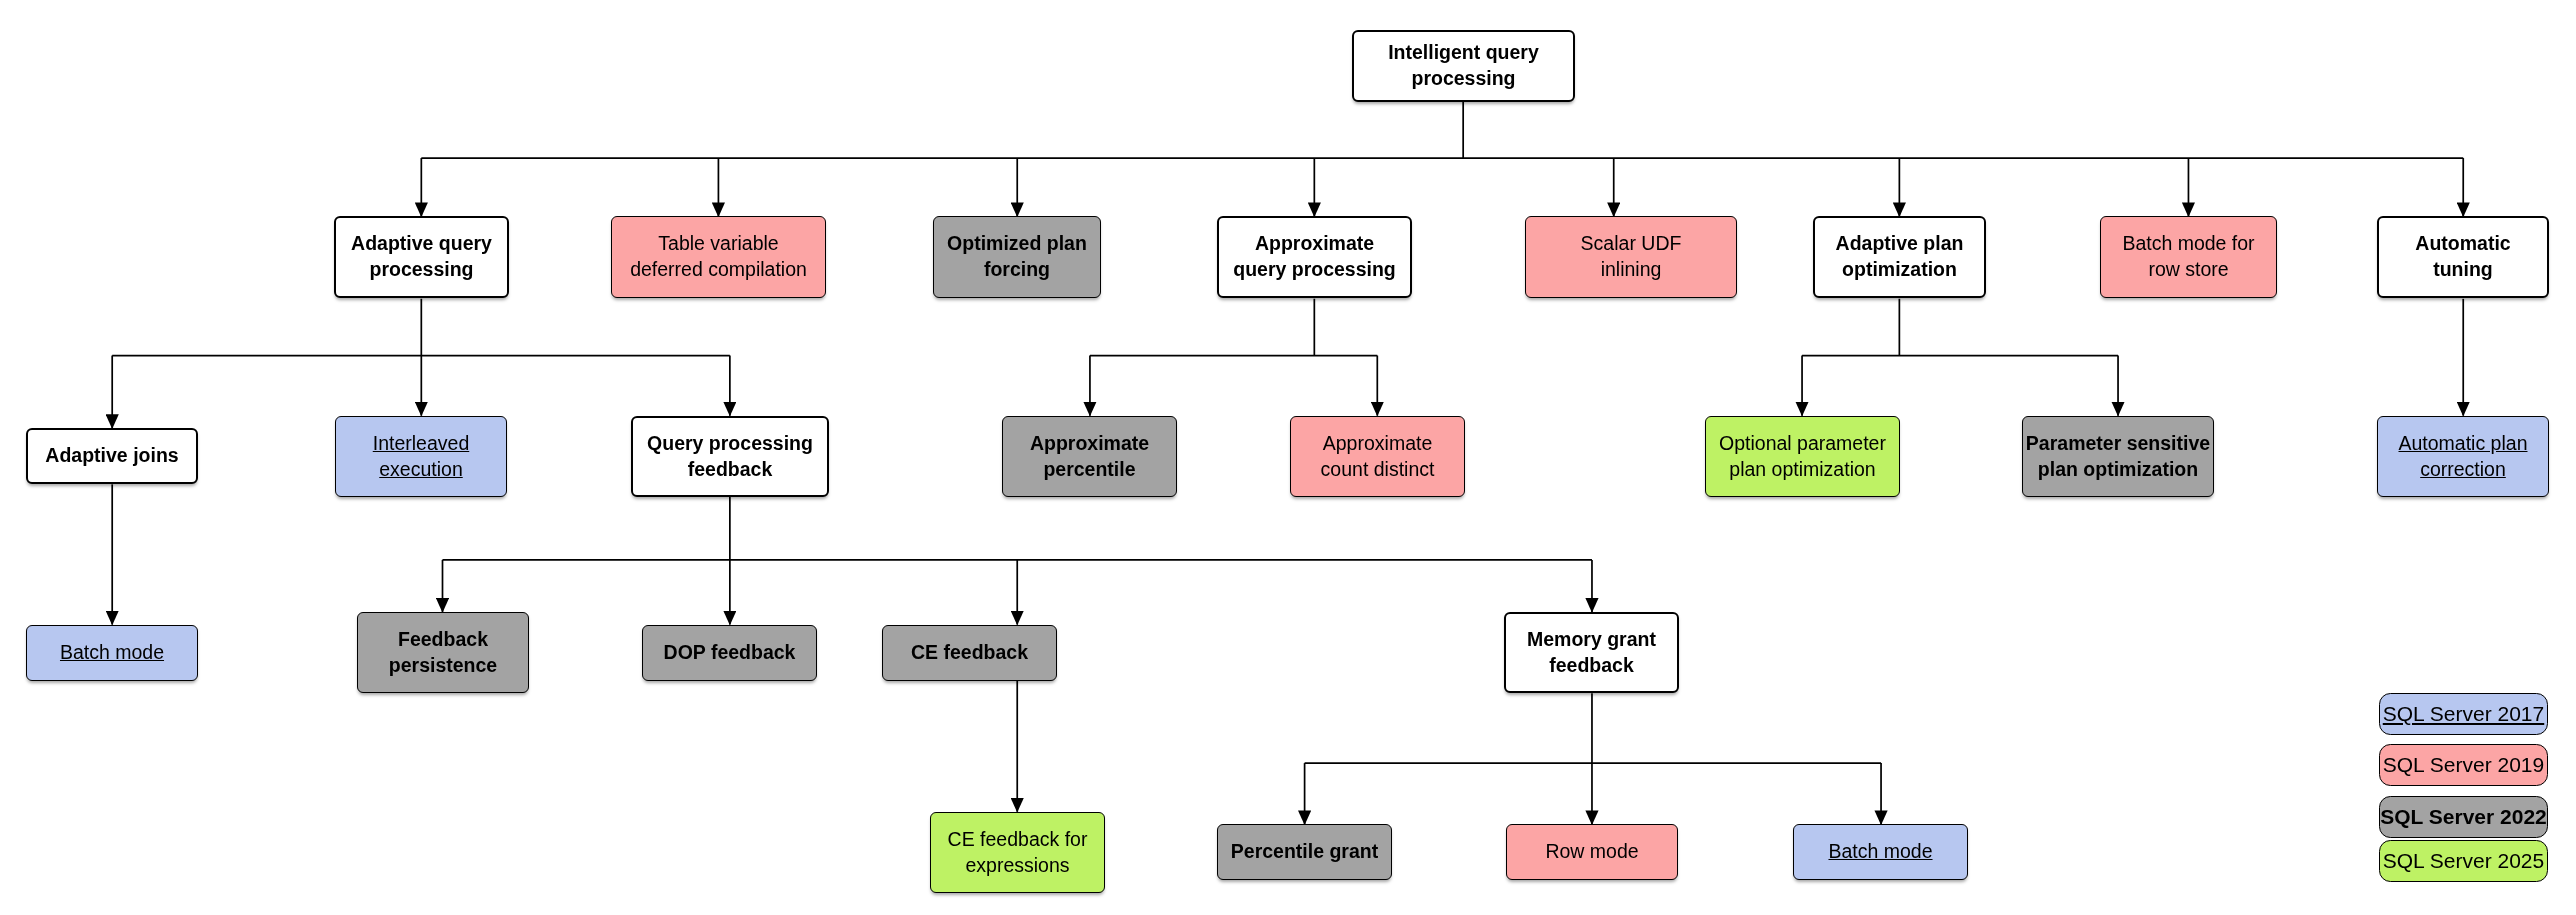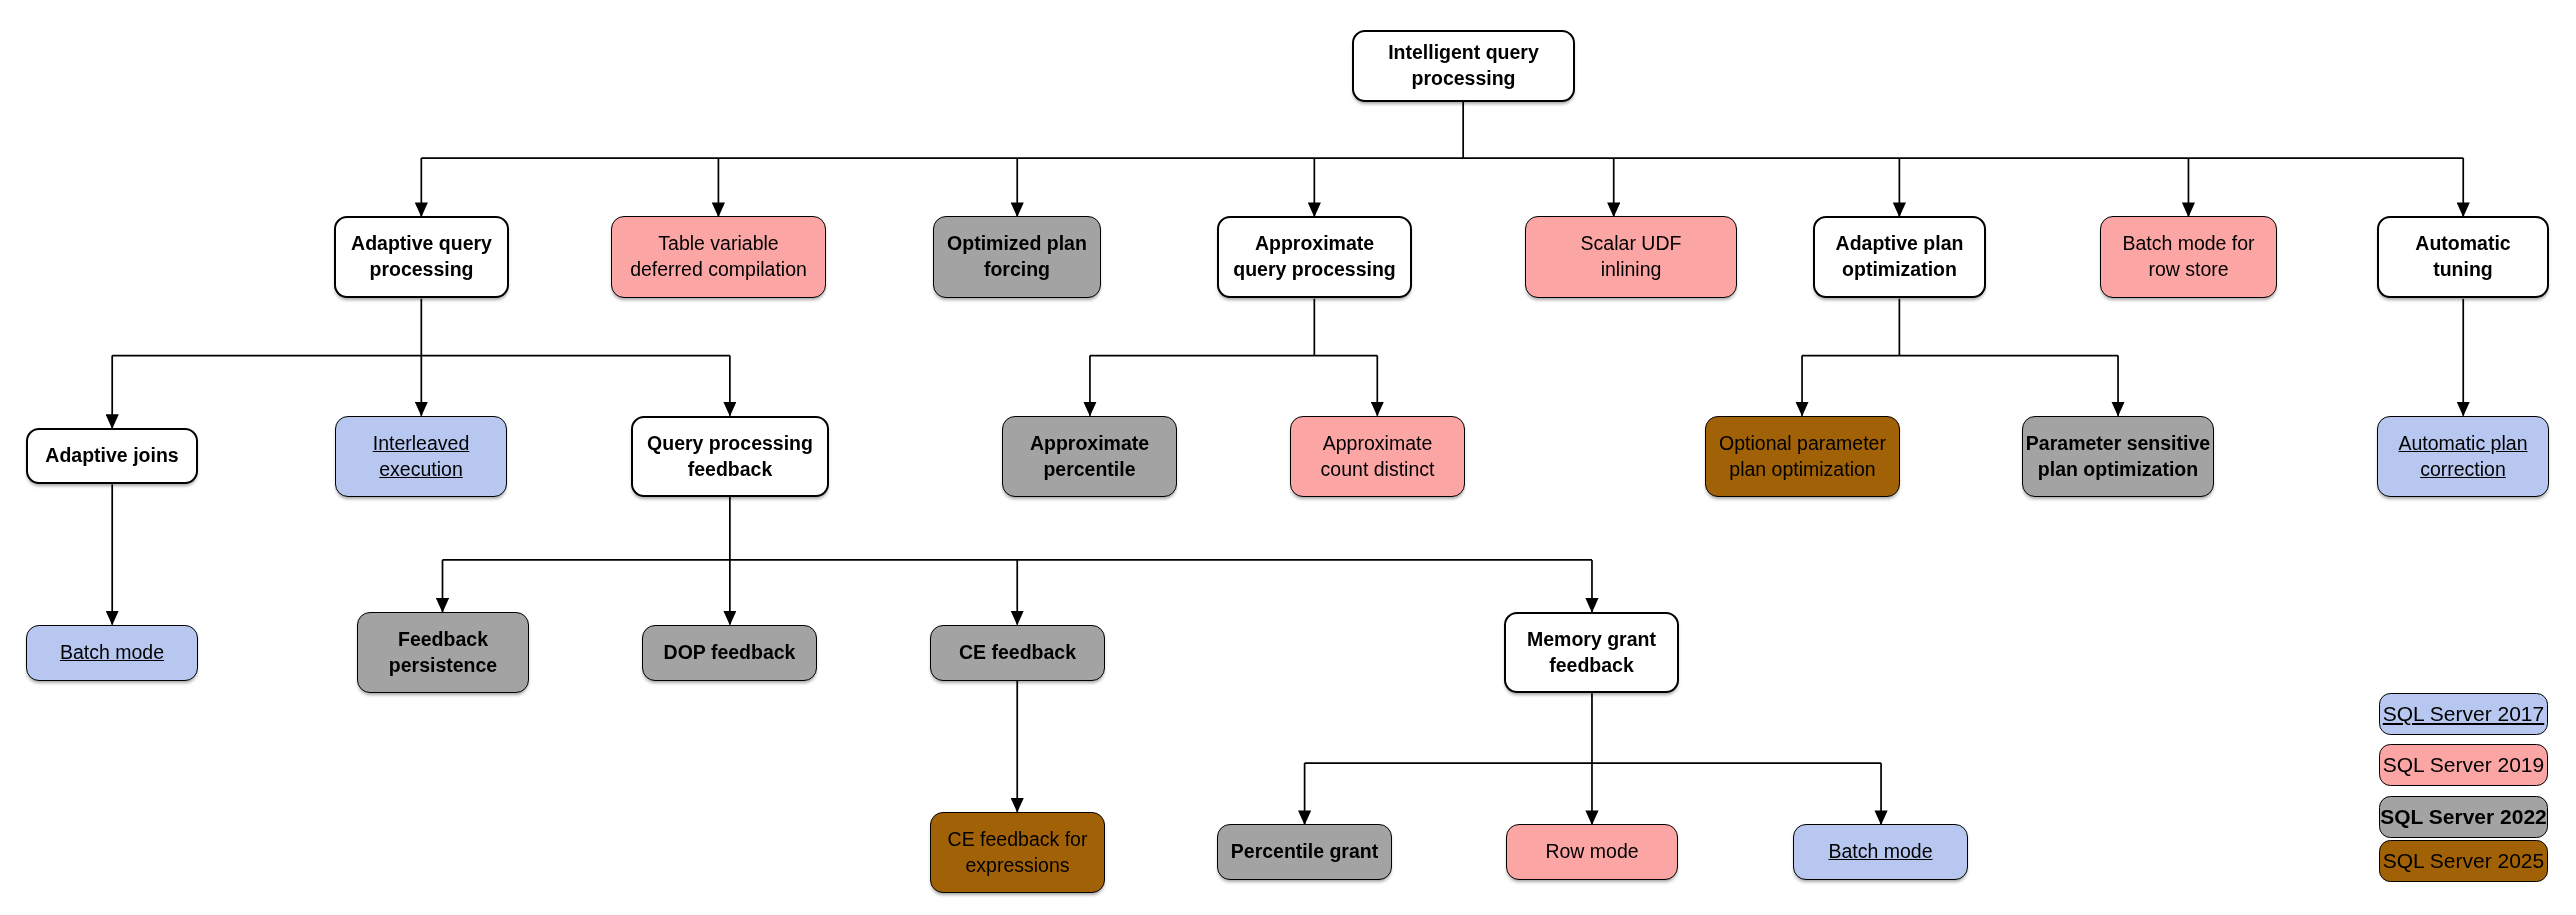--- a/index.html
+++ b/index.html
@@ -1,28 +1,28 @@
 <!DOCTYPE html>
 <html style="font-size:9.2px"><head>
 <meta charset="utf-8">
 <style>
   html,body{margin:0;padding:0;background:#ffffff;}
   #canvas{position:relative;width:2576px;height:916px;background:#ffffff;overflow:hidden;
           font-family:"Liberation Sans",sans-serif;}
   #wires{position:absolute;left:0;top:0;width:2576px;height:916px;}
   .node{position:absolute;display:flex;align-items:center;justify-content:center;
         text-align:center;white-space:pre;box-sizing:border-box;
-        border:1.7px solid #000;border-radius:13px;background:#fff;color:#000;
+        border:1.7px solid #000;border-radius:6px;background:#fff;color:#000;
         font-size:19.5px;line-height:1.32;font-weight:400;
         box-shadow:0 2.9px 3.4px -1.1px rgba(0,0,0,0.35);}
   .category{font-weight:700;border-width:2.3px;}
   .c-2017{background:#b7c7f0;text-decoration:underline;}
   .c-2019{background:#fca5a5;}
   .c-2022{background:#a3a3a3;font-weight:bold;}
-  .c-2025{background:#a16207;}
+  .c-2025{background:#bef264;}
   .legend-item{position:absolute;left:2379px;width:169px;height:42px;
         display:flex;align-items:center;justify-content:center;box-sizing:border-box;
         border:1.7px solid #000;border-radius:11.4px;font-size:21px;white-space:pre;}
   line,path{stroke:#000;stroke-width:3;fill:none;}
 </style>
 </head>
 <body>
 
 <div id="canvas">
 
@@ -108,21 +108,21 @@
 plan optimization</div>
   <div class="node c-2022" style="left:2022px;top:416px;width:192px;height:81px">Parameter sensitive
 plan optimization</div>
   <div class="node c-2017" style="left:2377px;top:416px;width:172px;height:81px">Automatic plan
 correction</div>
 
   <div class="node c-2017" style="left:26px;top:625px;width:172px;height:56px">Batch mode</div>
   <div class="node c-2022" style="left:357px;top:612px;width:172px;height:81px">Feedback
 persistence</div>
   <div class="node c-2022" style="left:642px;top:625px;width:175px;height:56px">DOP feedback</div>
-  <div class="node c-2022" style="left:930px;top:625px;width:175px;height:56px">CE feedback</div>
+  <div class="node c-2022" style="left:882px;top:625px;width:175px;height:56px">CE feedback</div>
   <div class="node category" style="left:1504px;top:612px;width:175px;height:81px">Memory grant
 feedback</div>
 
   <div class="node c-2025" style="left:930px;top:812px;width:175px;height:81px">CE feedback for
 expressions</div>
   <div class="node c-2022" style="left:1217px;top:824px;width:175px;height:56px">Percentile grant</div>
   <div class="node c-2019" style="left:1506px;top:824px;width:172px;height:56px">Row mode</div>
   <div class="node c-2017" style="left:1793px;top:824px;width:175px;height:56px">Batch mode</div>
 
   <div>

